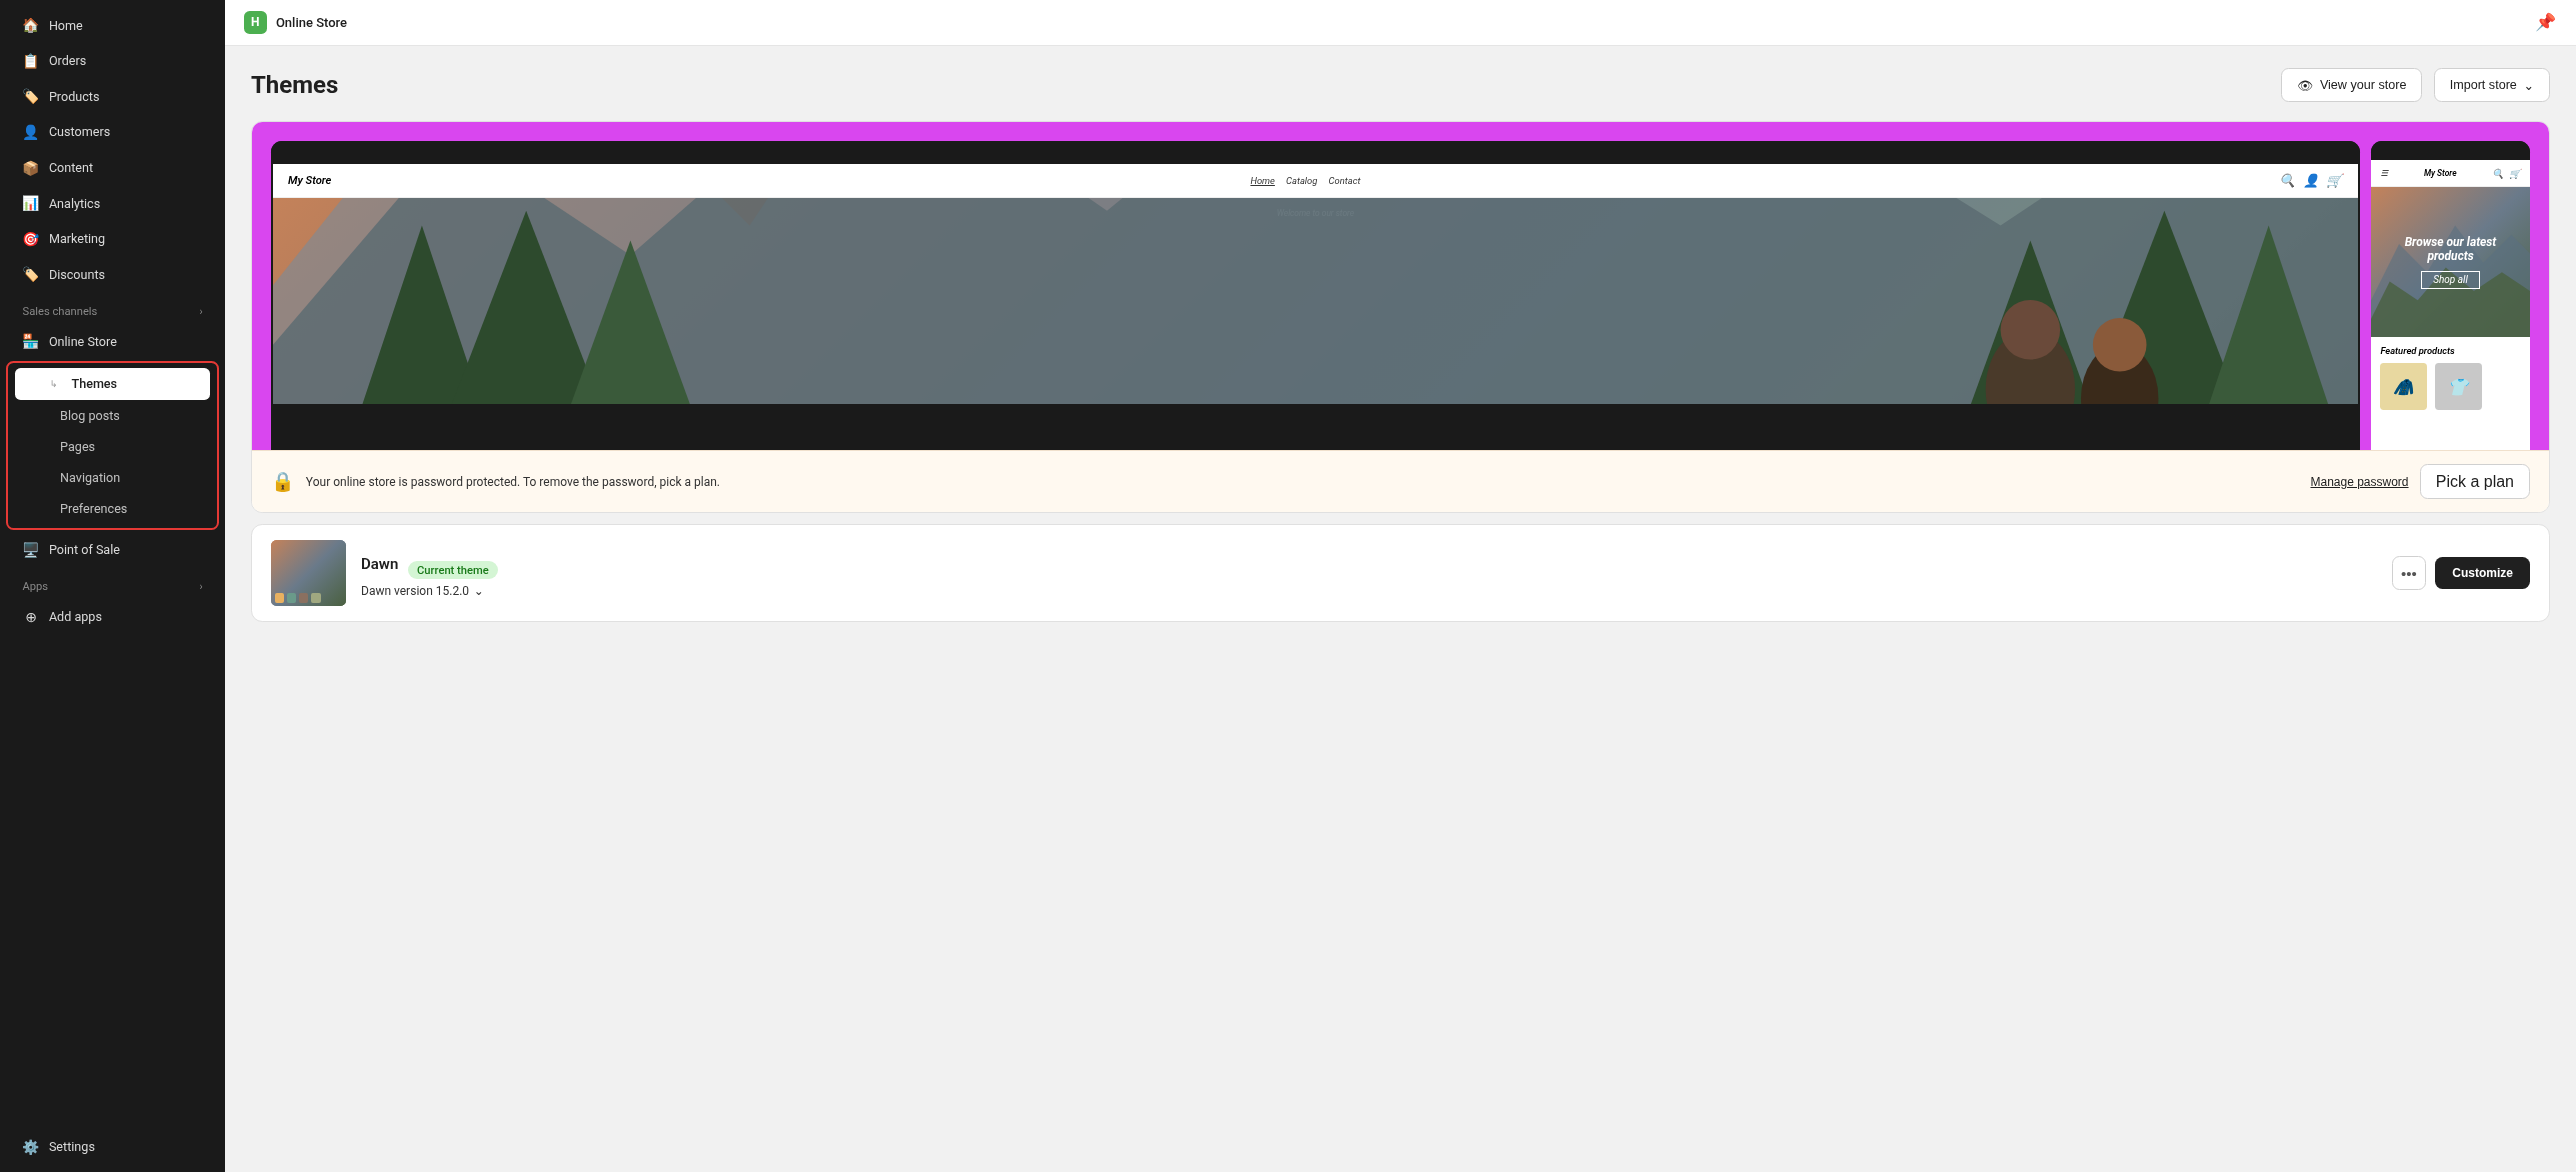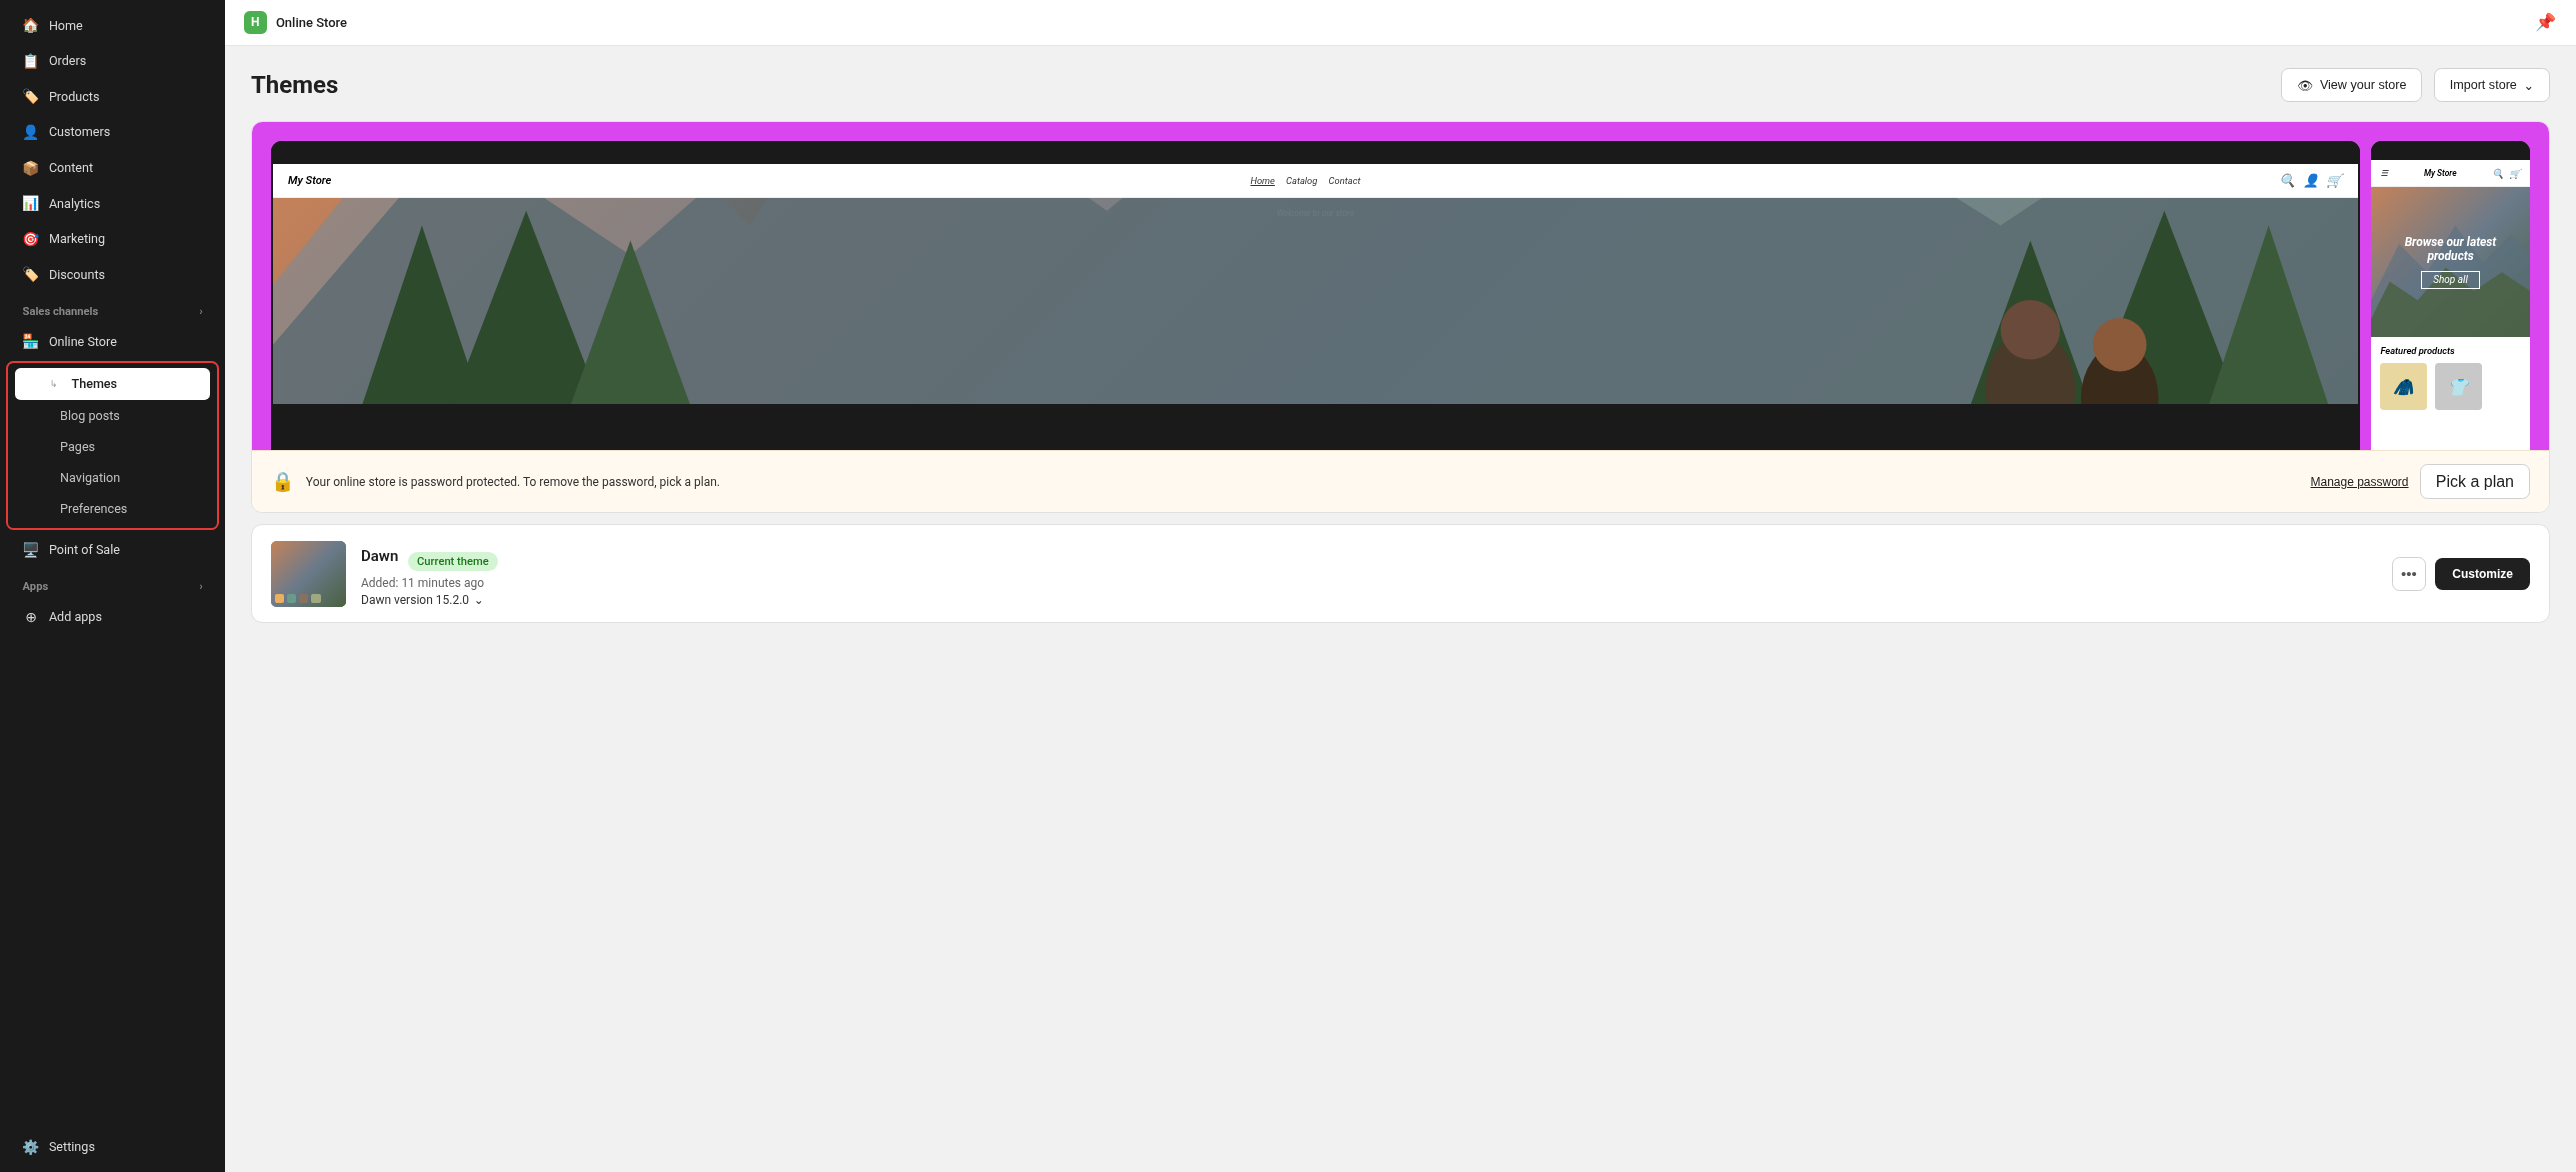--- a/index.html
+++ b/index.html
@@ -51,21 +51,21 @@
     }
 
     
     .sidebar-section-header {
       display: flex;
       align-items: center;
       justify-content: space-between;
       padding: 9.4px 22.5px 5.6px;
       font-size: 11.2px;
       color: #888;
-      font-weight: 700;
+      font-weight: 400;
       text-transform: none;
       margin-top: 3.7px;
     }
     .sidebar-section-header .chevron {
       font-size: 10.3px;
     }
 
     
     .sidebar-subitem {
       display: flex;
@@ -722,21 +722,20 @@
             <div class="thumb-dot" style="background:#6a9a8a;"></div>
             <div class="thumb-dot" style="background:#8a7060;"></div>
             <div class="thumb-dot" style="background:#a0a880;"></div>
           </div>
         </div>
         <div class="theme-info">
           <div class="theme-name-row">
             <span class="theme-name">Dawn</span>
             <span class="badge-current">Current theme</span>
           </div>
-          <div class="theme-added">Added: 11 minutes ago</div>
           <div class="theme-version">
             <span>Dawn version 15.2.0</span>
             <span>⌄</span>
           </div>
         </div>
         <div class="theme-actions">
           <button class="btn-more">•••</button>
           <button class="btn-customize">Customize</button>
         </div>
       </div>

